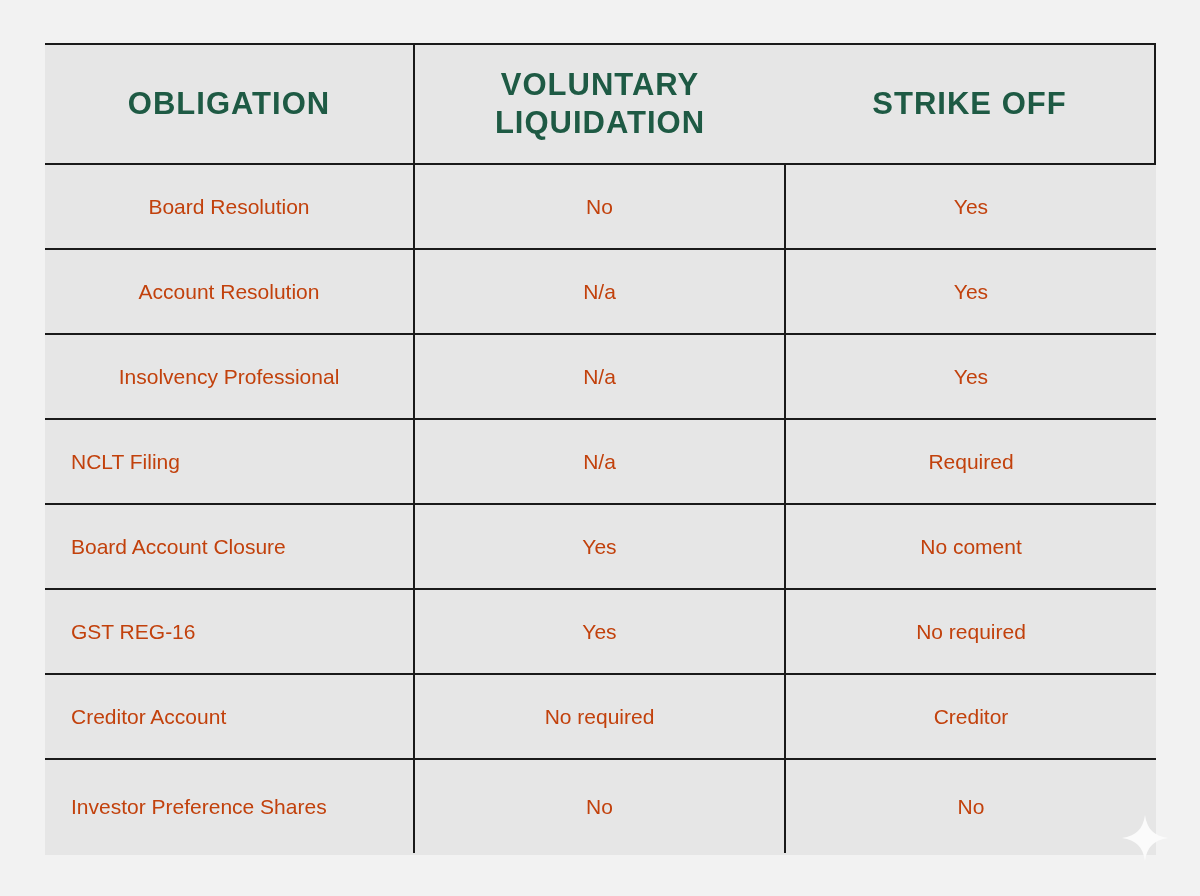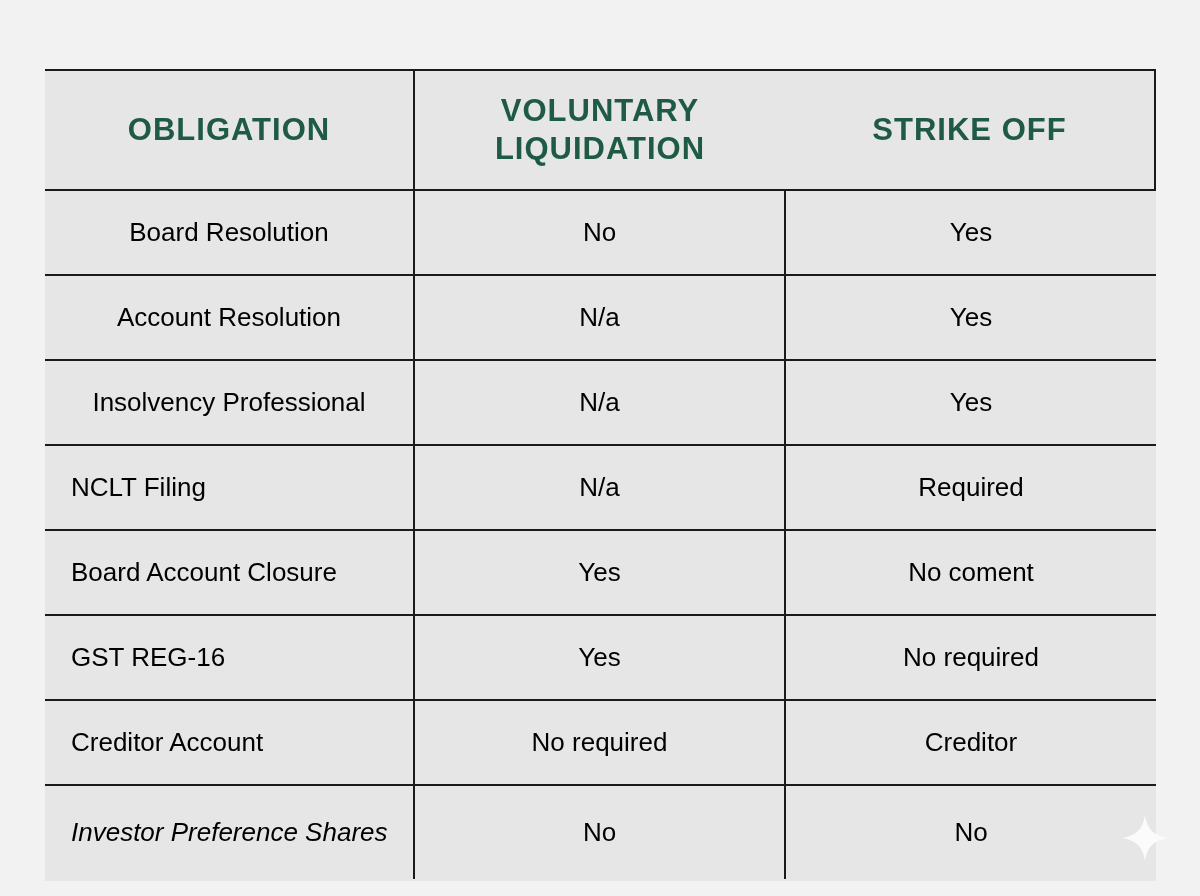--- a/index.html
+++ b/index.html
@@ -1,22 +1,22 @@
 <!DOCTYPE html>
 <html><head>
 <meta charset="utf-8">
 <style>
   html, body { margin:0; padding:0; }
   body { width:1200px; height:896px; background:#f2f2f2; position:relative; overflow:hidden; font-family:"Liberation Sans", sans-serif; }
-  .table { position:absolute; left:45px; top:43px; width:1111px; height:810px; background:#e6e6e6; border-top:2px solid #1a1a1a;margin-top:26px; }
+  .table { position:absolute; left:45px; top:43px; width:1111px; height:810px; background:#e6e6e6; border-top:2px solid #1a1a1a; }
   .row { display:flex; border-bottom:2px solid #1a1a1a; box-sizing:border-box; }
   .row.header { height:120px; }
   .row.body { height:85px; }
   .row.last { border-bottom:none; height:93px; }
-  .cell { box-sizing:border-box; display:flex; align-items:center; justify-content:center; text-align:center; font-size:26px; color:#000000; line-height:35px; }
+  .cell { box-sizing:border-box; display:flex; align-items:center; justify-content:center; text-align:center; font-size:21px; color:#c2410c; line-height:35px; }
   .c0 { width:370px; border-right:2px solid #1a1a1a; }
   .c1 { width:371px; border-right:2px solid #1a1a1a; }
   .c2 { width:370px; }
   .left { justify-content:flex-start; text-align:right; padding-left:26px; }
   .header .cell { color:#1e5a44; font-weight:bold; font-size:31px; letter-spacing:1px; line-height:38px; }
   .sparkle { position:absolute; left:1122px; top:815px; width:46px; height:46px; }
 </style>
 </head>
 <body>
 
@@ -58,21 +58,21 @@
         <div class="cell c0 left">GST REG-16</div>
         <div class="cell c1">Yes</div>
         <div class="cell c2">No required</div>
       </div>
       <div class="row body">
         <div class="cell c0 left">Creditor Account</div>
         <div class="cell c1">No required</div>
         <div class="cell c2">Creditor</div>
       </div>
       <div class="row body last">
-        <div class="cell c0 left" style="padding-right: 24px; font-style: italic;">Investor Preference Shares</div>
+        <div class="cell c0 left" style="padding-right: 24px;">Investor Preference Shares</div>
         <div class="cell c1">No</div>
         <div class="cell c2">No</div>
       </div>
     </div>
 </div>
 
 <svg class="sparkle" viewBox="0 0 46 46">
   <path d="M23 0 C25 14 32 21 46 23 C32 25 25 32 23 46 C21 32 14 25 0 23 C14 21 21 14 23 0 Z" fill="#fbfbfb"></path>
 </svg>
 

